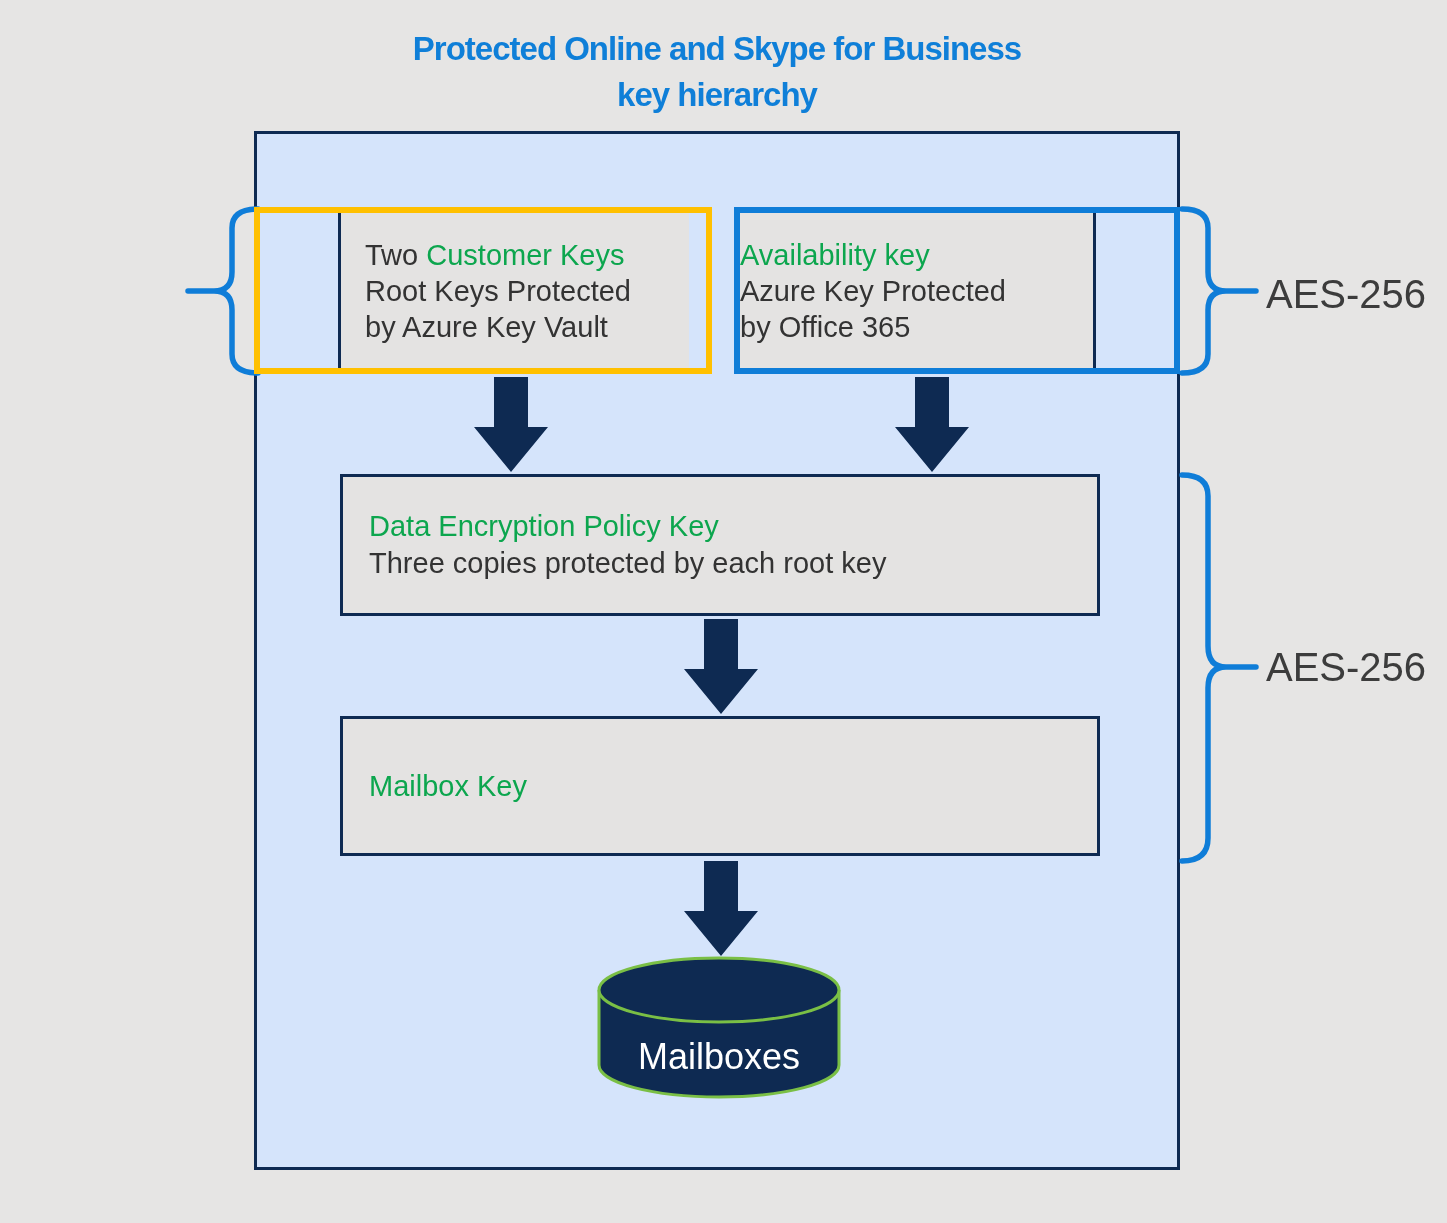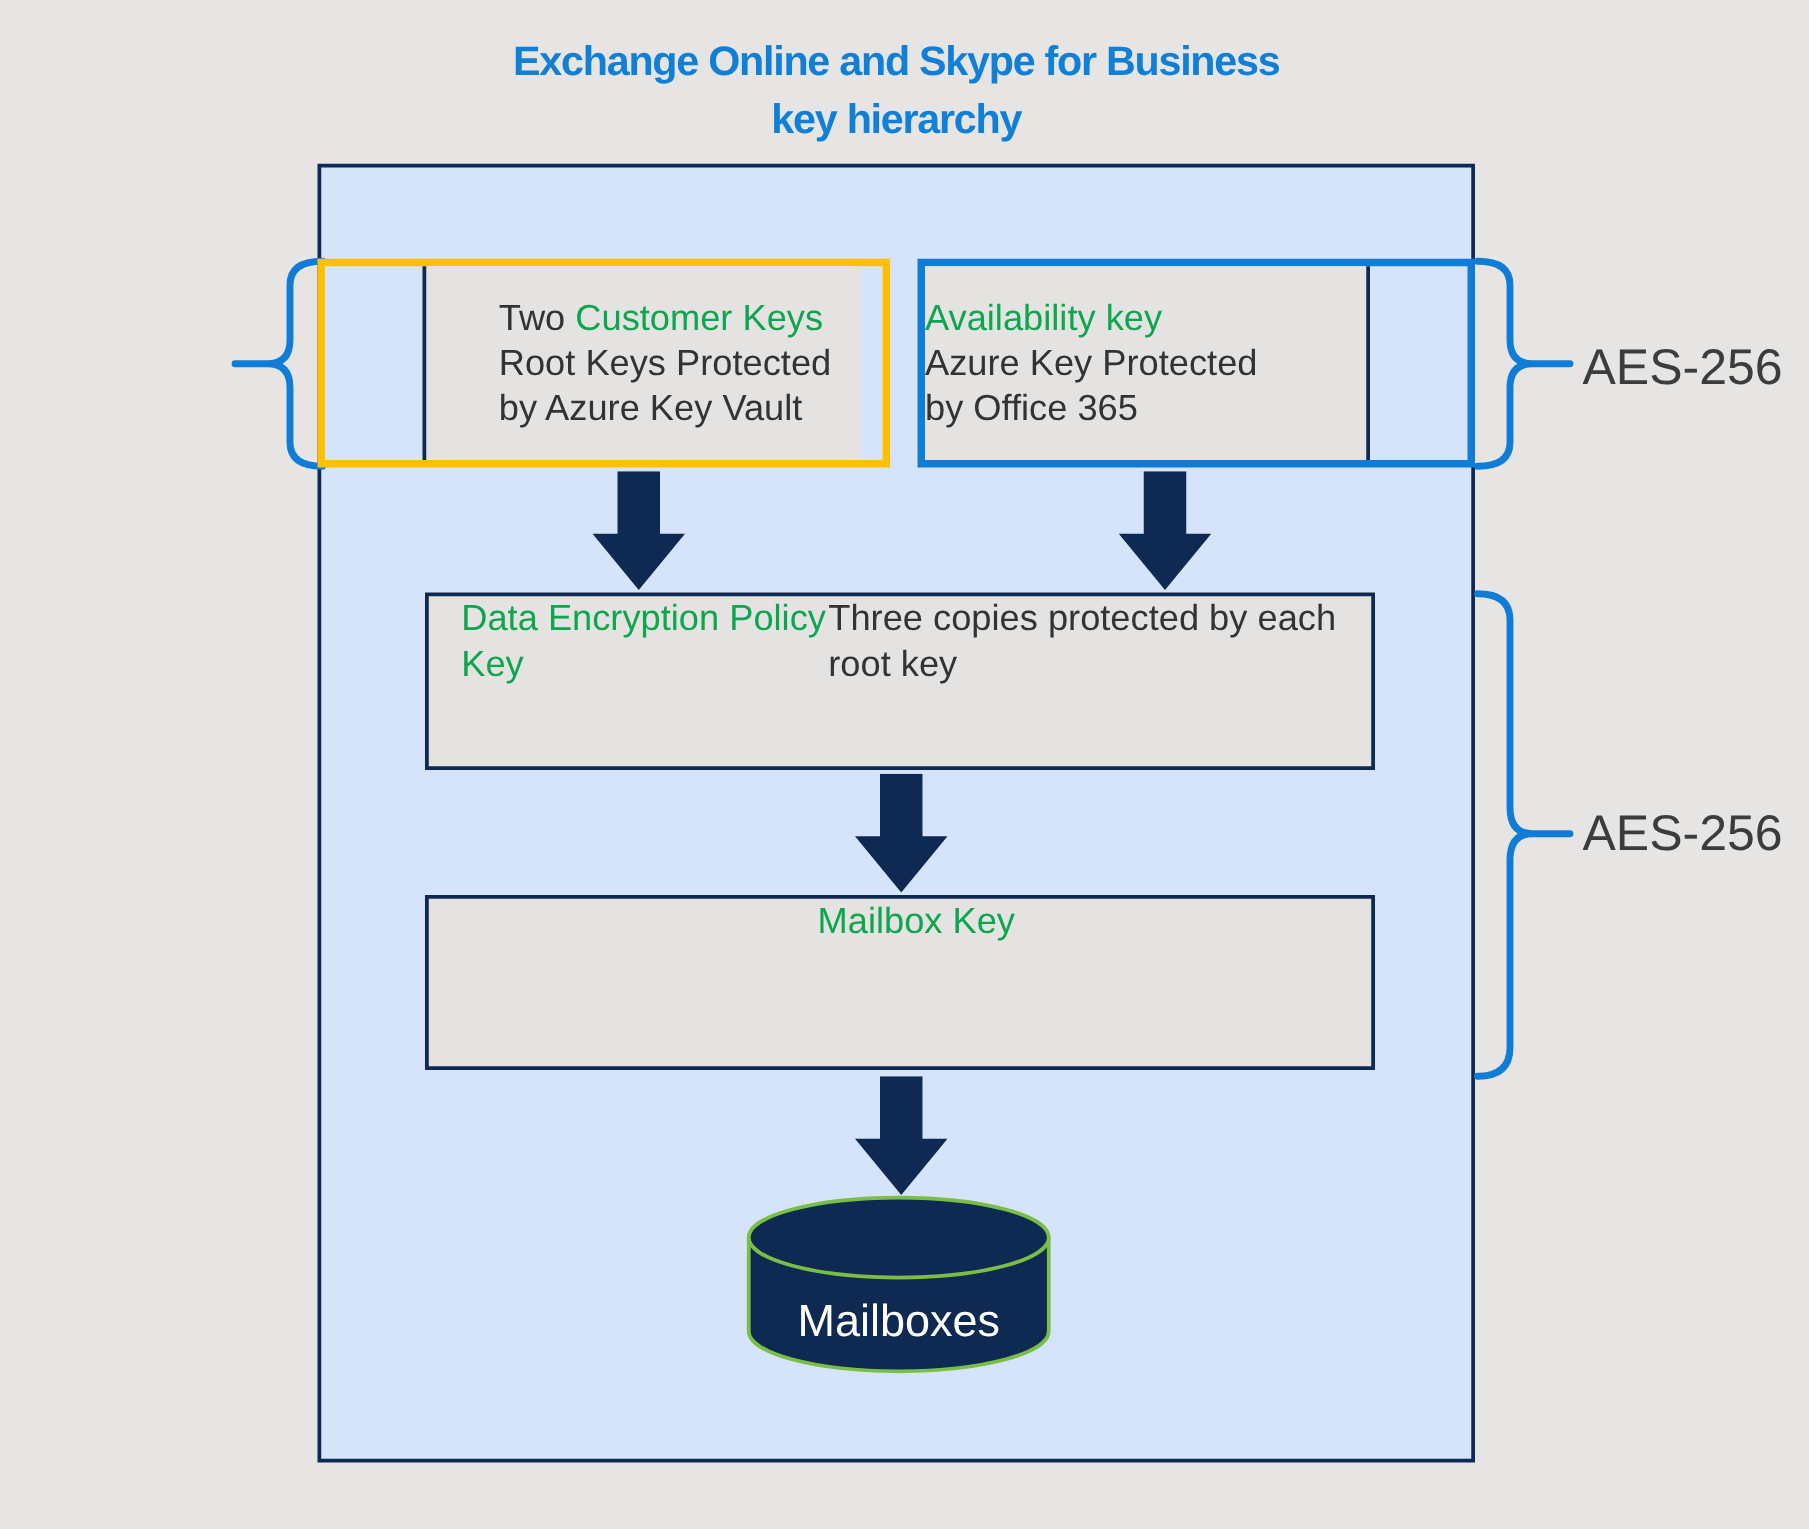--- a/index.html
+++ b/index.html
@@ -39,28 +39,28 @@
   }
   .root-box{position:absolute;top:207px;height:167px;}
   .root-box.customer{left:254px;width:458px;border:6px solid var(--c-orange);}
   .root-box.availability{left:734px;width:446px;border:6px solid var(--c-blue);}
   .root-panel{
     position:absolute;top:0;bottom:0;
     background:var(--c-box_gray);
     display:flex;flex-direction:column;justify-content:center;
     font-size:29px;line-height:36px;color:var(--c-text_dark);
   }
-  .root-box.customer .root-panel{left:78px;right:17px;border-left:3px solid var(--c-navy);padding-left:58px;}
+  .root-box.customer .root-panel{left:78px;right:17px;border-left:3px solid var(--c-navy);padding-left:24px;}
   .root-box.availability .root-panel{left:0;right:78px;border-right:3px solid var(--c-navy);}
   .green-text{color:var(--c-green);}
   .mid-box{
     position:absolute;left:340px;width:760px;
     background:var(--c-box_gray);
     border:3px solid var(--c-navy);
-    display:flex;flex-direction:row;justify-content:center;
+    display:flex;flex-direction:column;justify-content:center;
     padding-left:26px;
     font-size:29px;line-height:37px;color:var(--c-text_dark);
   }
   .mid-box.dep{top:474px;height:142px;}
   .mid-box.mbkey{top:716px;height:140px;}
   .side-label{
     position:absolute;
     color:var(--c-label_gray);
     font-size:40px;line-height:46px;
     white-space:nowrap;
@@ -81,21 +81,21 @@
     position:absolute;left:596px;top:1036px;width:246px;
     text-align:center;color:var(--c-white);font-size:36px;
   }
 </style>
 </head>
 <body>
 
 <div class="page">
 
   <div class="title-block">
-    <div>Exchange Online and Skype for Business</div>
+    <div>Protected Online and Skype for Business</div>
     <div>key hierarchy</div>
   </div>
 
   <div class="container-box"></div>
 
   <svg class="brace" style="left:178px;top:206px;" width="82" height="170" viewBox="0 0 82 170">
     <path d="M 80 3 Q 54 3 54 22 L 54 66 Q 54 85 36 85 L 10 85 M 36 85 Q 54 85 54 104 L 54 148 Q 54 167 80 167"></path>
   </svg>
 
   <div class="root-box customer">

